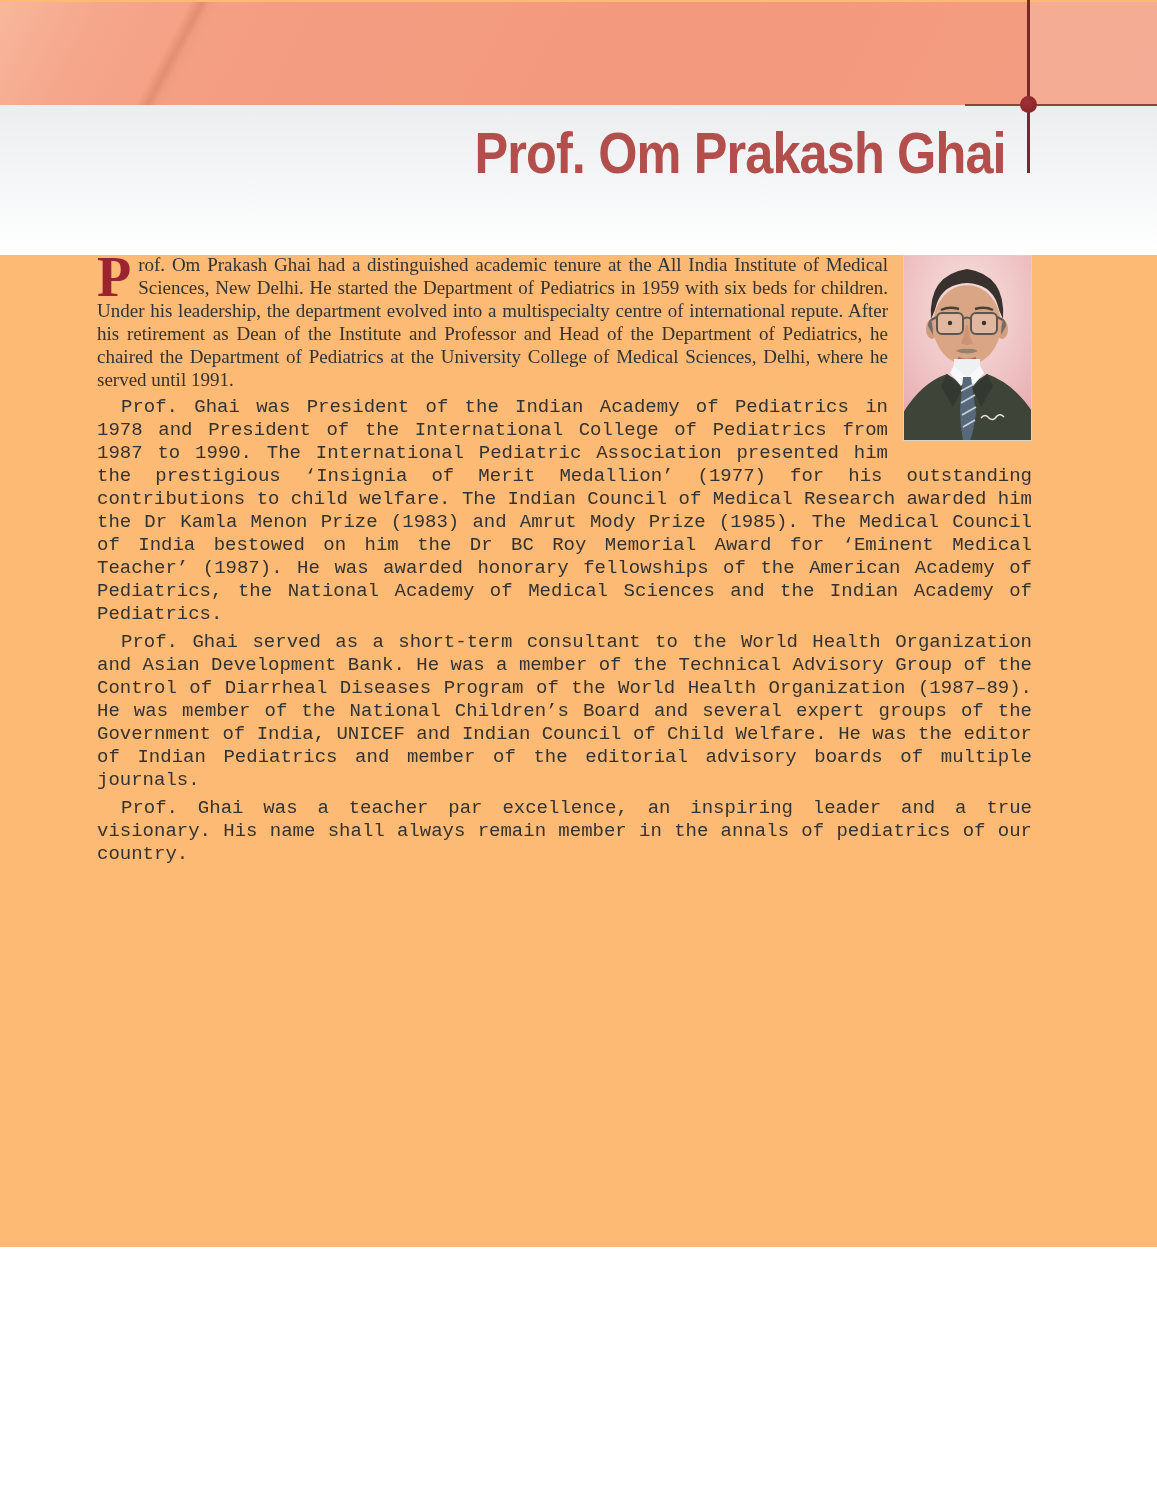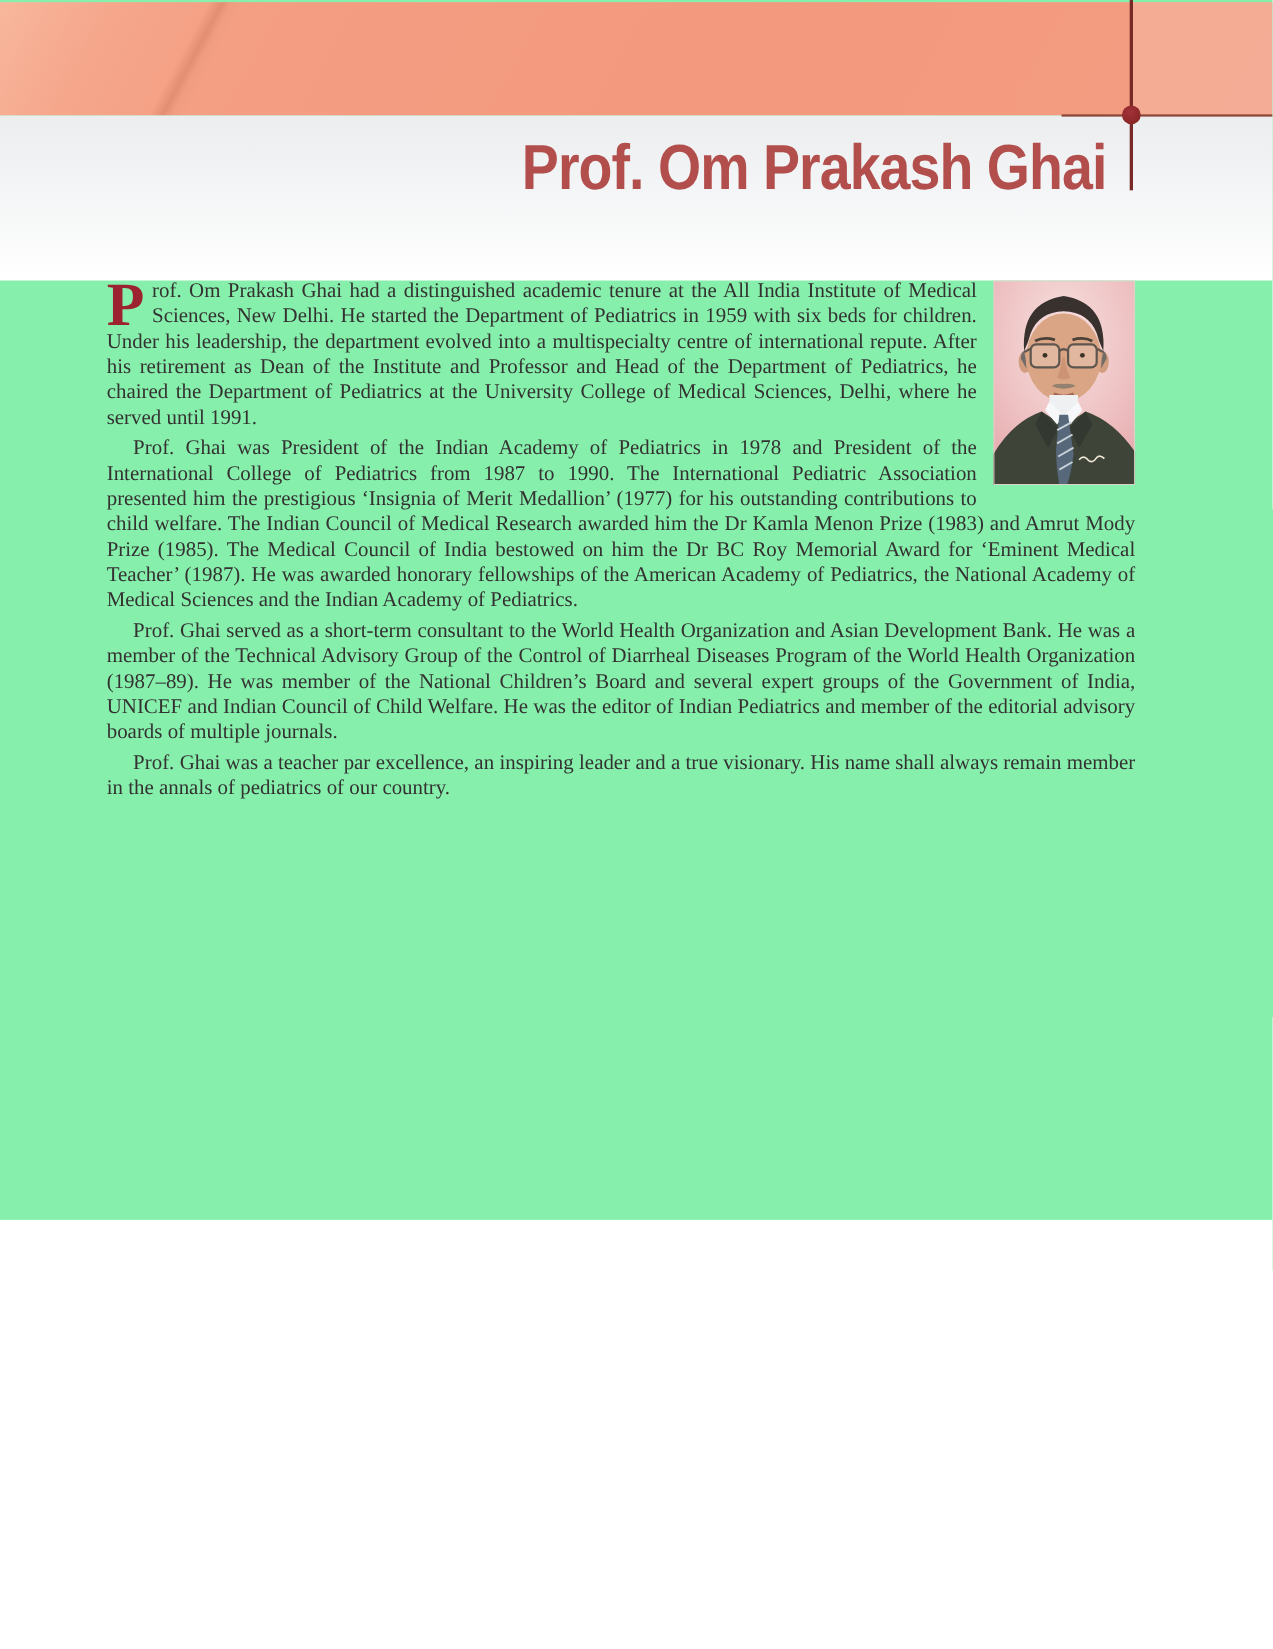--- a/index.html
+++ b/index.html
@@ -1,21 +1,21 @@
 <!DOCTYPE html>
 <html><head>
 <meta charset="utf-8">
 <style>
   * { margin: 0; padding: 0; box-sizing: border-box; }
   html, body { background: #ffffff; }
   .page {
     position: relative;
     width: 1157px;
-    height: 1109px;
-    background: #86efac;
+    height: 1247px;
+    background: #fdba74;
     overflow: hidden;
     font-family: "Liberation Serif", "DejaVu Serif", serif;
   }
 
   
   .header-band {
     position: absolute;
     left: 0; top: 2px;
     width: 1157px; height: 103px;
     background: linear-gradient(118deg, #f8b79c 0%, #f5a68b 9%, #f49d82 22%, #f3997d 60%, #f49d82 100%);
@@ -77,21 +77,21 @@
   .content {
     position: absolute;
     left: 97px; top: 253px;
     width: 935px;
     font-size: 19px;
     line-height: 23px;
     color: #333231;
     text-align: justify;
   }
   .content p { margin: 0; }
-  .content p + p { margin-top: 5px; text-indent: 24px; }
+  .content p + p { margin-top: 5px; text-indent: 24px; font-family: Liberation Mono, monospace; }
 
   .drop-cap {
     float: left;
     font-size: 56px;
     line-height: 42px;
     padding: 3px 7px 0 0;
     font-weight: bold;
     color: #9c2431;
     font-family: "Liberation Serif", "DejaVu Serif", serif;
   }

